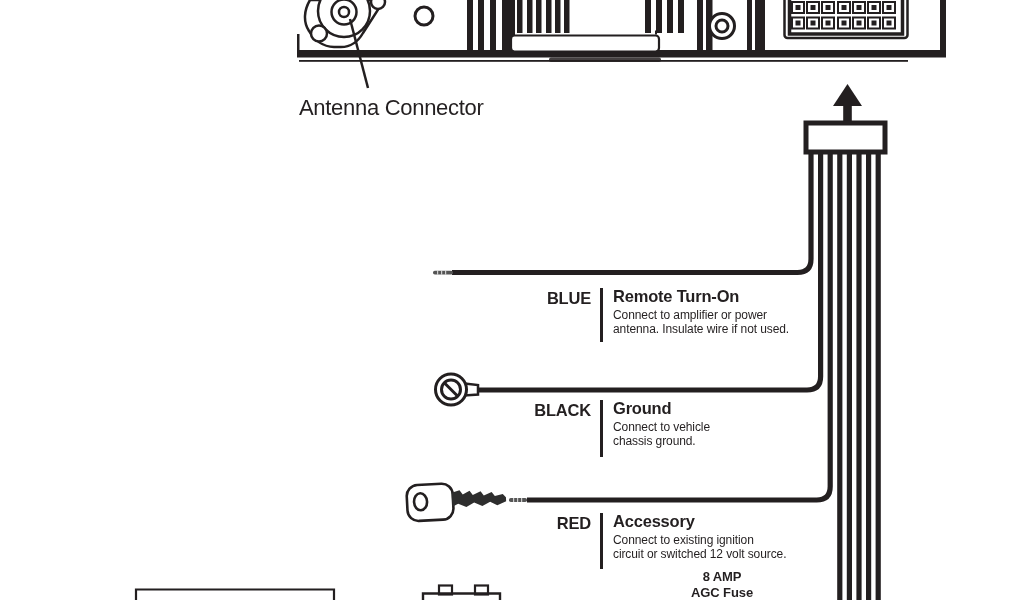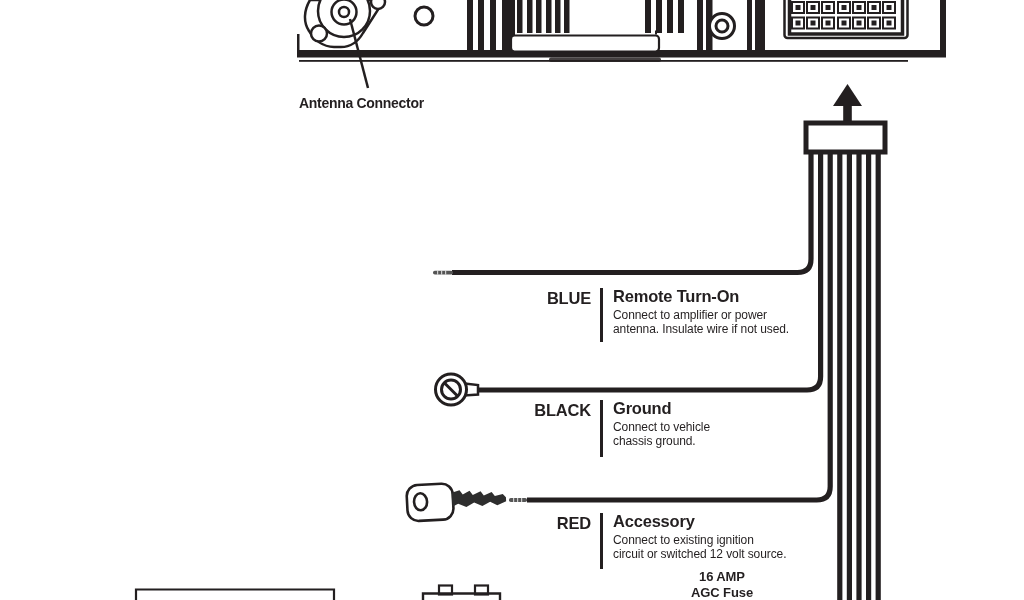--- a/index.html
+++ b/index.html
@@ -4,21 +4,21 @@
 <style>
   html,body{margin:0;padding:0;}
   body{
     width:1024px;height:600px;position:relative;overflow:hidden;
     background:#ffffff;
     font-family:"Liberation Sans", sans-serif;
     color:#231f20;
   }
   #art{position:absolute;left:0;top:0;width:1024px;height:600px;}
   .txt{position:absolute;white-space:nowrap;color:#231f20;}
-  .antenna-label{left:299px;top:95px;font-size:14px;font-weight:700;letter-spacing:-0.3px;}
+  .antenna-label{left:299px;top:95px;font-size:22px;font-weight:400;letter-spacing:-0.3px;}
   .color-label{left:440px;width:151px;text-align:right;font-size:17px;font-weight:700;letter-spacing:-0.2px;transform:scaleX(.97);transform-origin:100% 0;}
   .wire-title{left:613px;font-size:17px;font-weight:700;letter-spacing:-0.2px;transform:scaleX(.97);transform-origin:0 0;}
   .wire-desc{left:613px;font-size:12.5px;line-height:14px;letter-spacing:-0.1px;transform:scaleX(.96);transform-origin:0 0;}
   .divider{position:absolute;left:600px;width:2.5px;background:#231f20;}
   .fuse-label{left:660px;top:569px;width:124px;text-align:center;font-size:13px;font-weight:700;line-height:15.5px;letter-spacing:-0.1px;}
 </style>
 </head>
 <body>
 
 <svg id="art" viewBox="0 0 1024 600">
@@ -174,15 +174,15 @@
 
 <div class="txt color-label" style="top:514px">RED</div>
 <div class="divider" style="top:513px;height:56px"></div>
 <div class="txt wire-title" style="top:512px">Accessory</div>
 <div class="txt wire-desc" style="top:533px">
   <div>Connect to existing ignition</div>
   <div>circuit or switched 12 volt source.</div>
 </div>
 
 <div class="txt fuse-label">
-  <div>16 AMP</div>
+  <div>8 AMP</div>
   <div>AGC Fuse</div>
 </div>
 
 </body></html>

